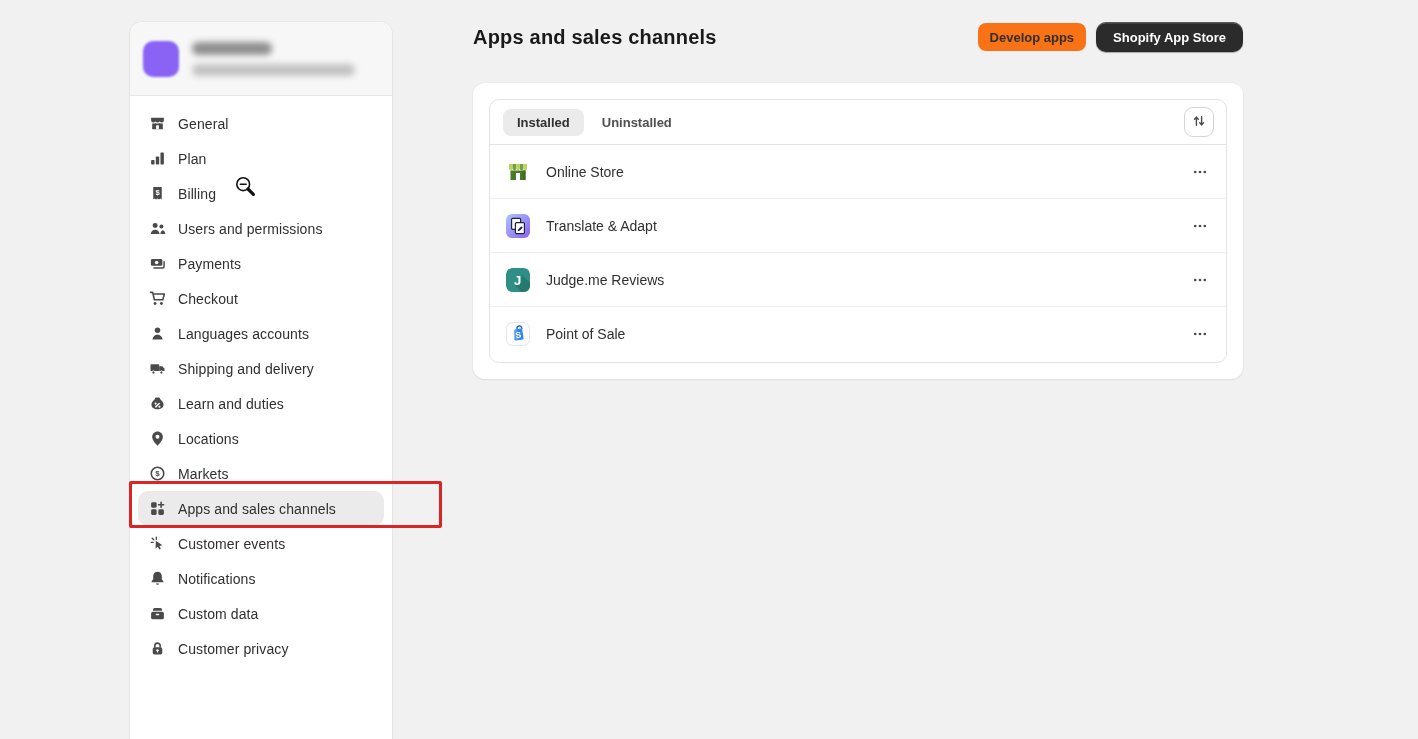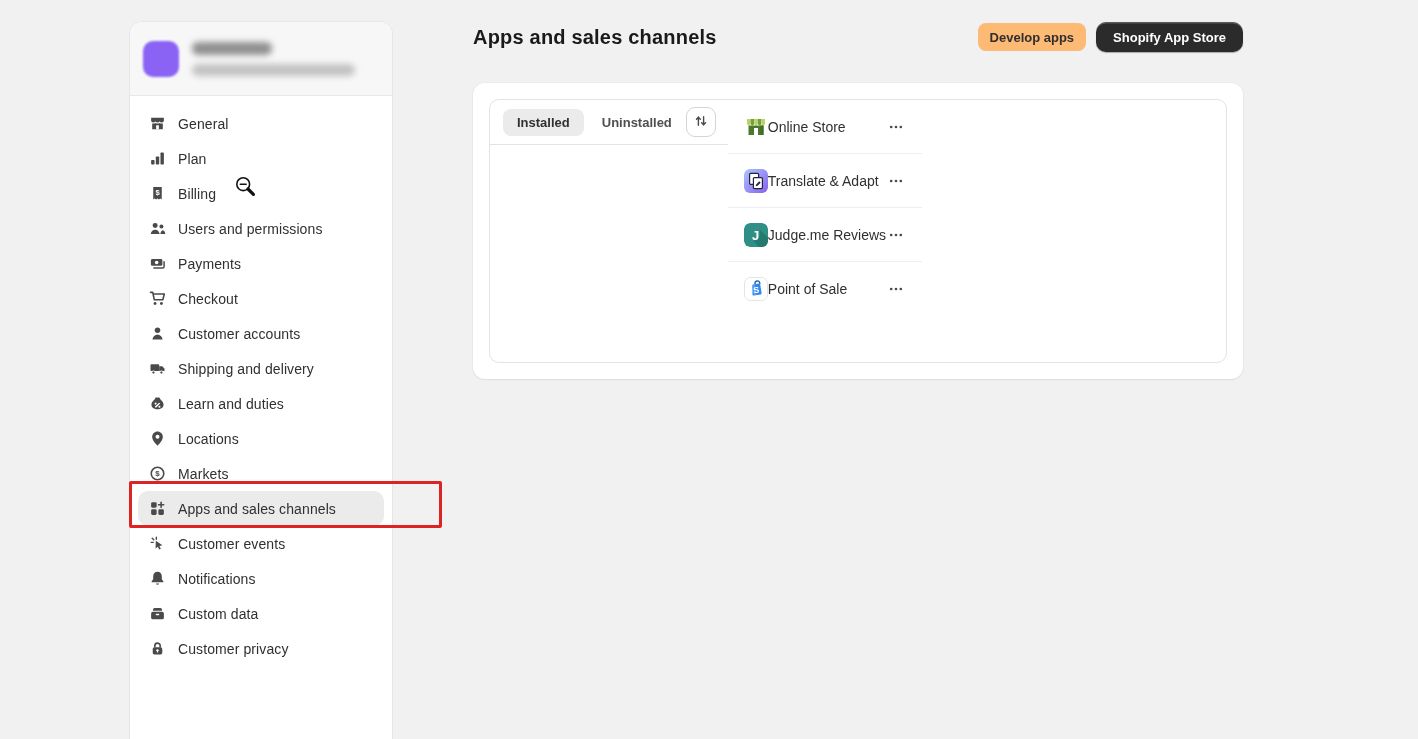--- a/index.html
+++ b/index.html
@@ -40,55 +40,55 @@
     border:3px solid #dd2424; border-radius:2px; z-index:30; pointer-events:none;
   }
   
   .main-header {
     position:absolute; left:473px; top:22px; width:770px;
     display:flex; align-items:center; justify-content:space-between;
   }
   .page-title { font-size:20px; font-weight:700; color:#1a1a1a; letter-spacing:.2px; }
   .header-actions { display:flex; align-items:center; gap:10px; }
   .btn-secondary {
-    height:28px; padding:0 12px; background:#fdba74; border:none; border-radius:8px;
+    height:28px; padding:0 12px; background:#f97316; border:none; border-radius:8px;
     font-family:"Liberation Sans",sans-serif; font-size:13px; font-weight:700; color:#302f2f; cursor:pointer;
   }
   .btn-dark {
     height:30px; padding:0 17px; background:#2b2b2b; border:none; border-radius:10px;
     font-family:"Liberation Sans",sans-serif; font-size:13px; font-weight:700; color:#ffffff; cursor:pointer;
     box-shadow:inset 0 1.5px 0 rgba(255,255,255,.22), 0 1px 1px rgba(0,0,0,.3);
   }
   
   .card {
     position:absolute; left:473px; top:83px; width:770px; height:296px;
     background:#ffffff; border-radius:12px; padding:16px;
     box-shadow:0 1px 2px rgba(0,0,0,.07), 0 0 0 1px rgba(0,0,0,.02);
   }
   .list-box {
     height:100%; border:1px solid #e3e3e3; border-radius:10px;
-    display:flex; flex-direction:row; overflow:hidden;
+    display:flex; flex-direction:column; overflow:hidden;
   }
   .tabs-row {
     height:45px; min-height:45px; display:flex; align-items:center;
     padding:0 12px 0 13px; border-bottom:1px solid #e3e3e3;
   }
   .tab {
     border:none; background:transparent; padding:6px 14px; border-radius:8px;
     font-family:"Liberation Sans",sans-serif; font-size:13px; font-weight:700; color:#4f4f4f; cursor:pointer;
   }
   .tab + .tab { margin-left:4px; }
   .tab.active { background:#ebebeb; color:#303030; }
   .sort-btn {
     margin-left:auto; width:30px; height:30px; background:#fff;
     border:1px solid #d5d5d5; border-radius:9px;
     display:flex; align-items:center; justify-content:center; cursor:pointer;
   }
   .app-row {
-    display:flex; align-items:center; height:54px; padding:0 16px;
+    display:flex; align-items:center; gap:16px; height:54px; padding:0 16px;
     border-bottom:1px solid #eeeeee; background:#fff;
   }
   .app-row:last-child { border-bottom:none; }
   .app-icon { width:24px; height:24px; flex:none; }
   .app-icon svg { width:24px; height:24px; display:block; }
   .app-name { font-size:14px; color:#303030; }
   .menu-dots { margin-left:auto; border:none; background:transparent; cursor:pointer; display:flex; padding:4px 2px; }
   
   .footer {
     position:absolute; left:473px; top:404px; width:770px; text-align:center;
@@ -172,21 +172,21 @@
           </span>
       <span class="nav-label">Checkout</span>
     </div>
         <div class="nav-item">
       <span class="nav-icon">
             <svg viewBox="0 0 16 16">
               <circle cx="8" cy="5" r="2.6" fill="#4a4a4a"></circle>
               <path fill="#4a4a4a" d="M3.2 13.6c.4-2.6 2.4-4.6 4.8-4.6s4.4 2 4.8 4.6z"></path>
             </svg>
           </span>
-      <span class="nav-label">Customer accounts</span>
+      <span class="nav-label">Languages accounts</span>
     </div>
         <div class="nav-item">
       <span class="nav-icon">
             <svg viewBox="0 0 16 16">
               <rect x="1.4" y="3.9" width="8.2" height="6.4" rx=".8" fill="#4a4a4a"></rect>
               <path fill="#4a4a4a" d="M9.6 5.9h2.9l2.1 2.4v2h-5z"></path>
               <circle cx="4.2" cy="11.7" r="1.45" fill="#4a4a4a" stroke="#fff" stroke-width=".9"></circle>
               <circle cx="11.7" cy="11.7" r="1.45" fill="#4a4a4a" stroke="#fff" stroke-width=".9"></circle>
             </svg>
           </span>

